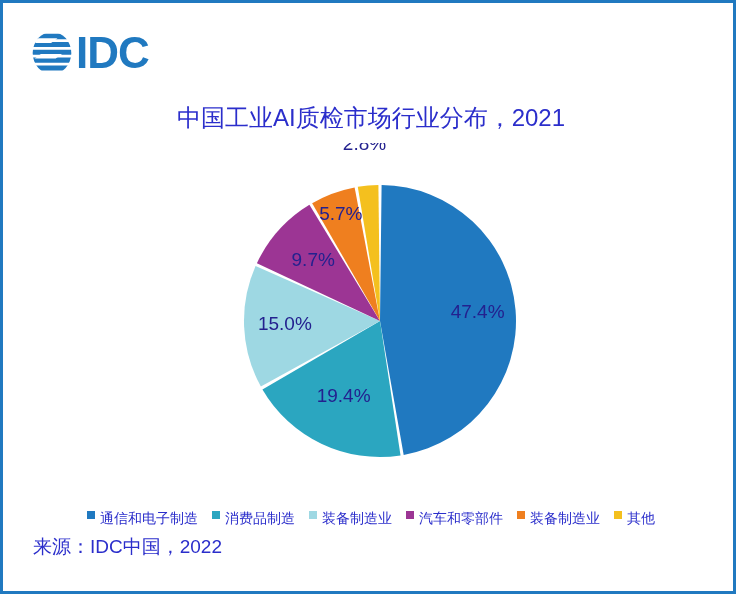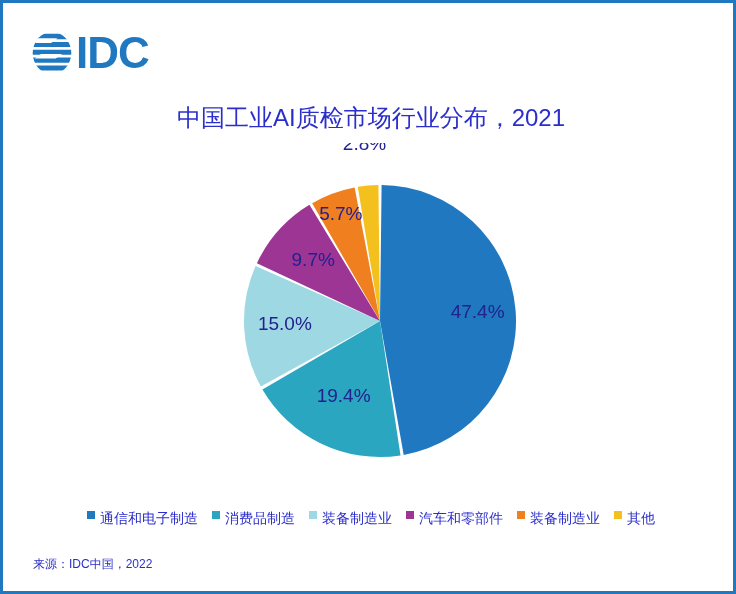--- a/index.html
+++ b/index.html
@@ -108,22 +108,22 @@
     font-size: 14px;
     color: #2b2ecb;
     font-family: "Liberation Sans", "DejaVu Sans", sans-serif;
     line-height: 1;
   }
 
   
   #source-note {
     position: absolute;
     left: 30px;
-    top: 553px;
-    font-size: 12px;
+    top: 531px;
+    font-size: 19px;
     color: #2b2ecb;
     font-family: "Liberation Sans", "DejaVu Sans", sans-serif;
     white-space: nowrap;
   }
 </style>
 </head>
 <body>
 
 <div id="page">
 

